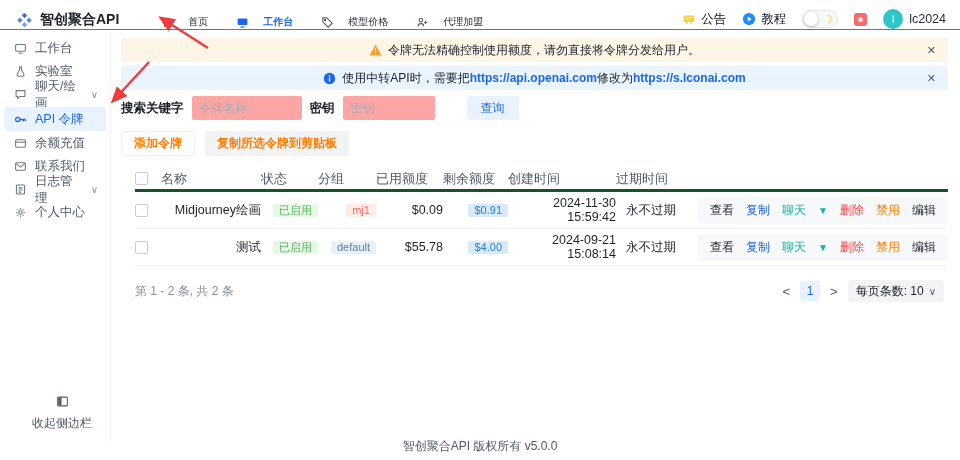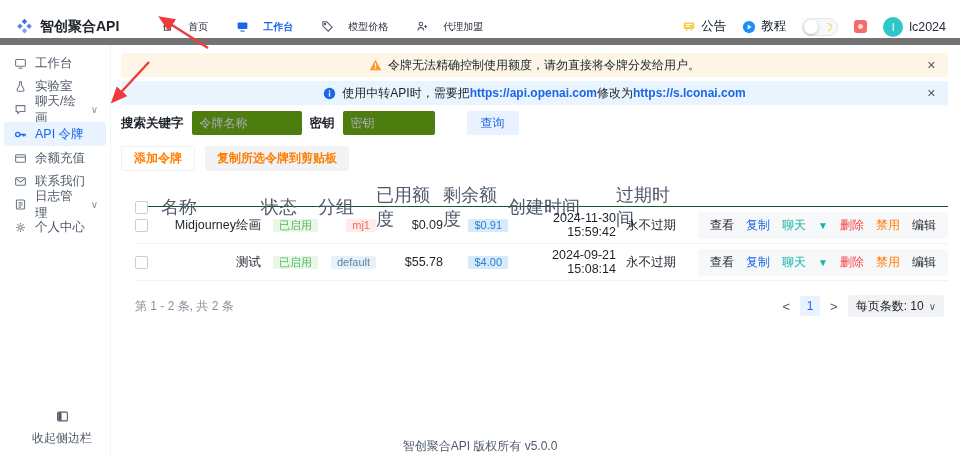--- a/index.html
+++ b/index.html
@@ -4,22 +4,22 @@
 <style>
   * { margin:0; padding:0; box-sizing:border-box; }
   html,body { width:960px; height:460px; }
   body {
     font-family:"Liberation Sans","DejaVu Sans",sans-serif;
     background:#fff; color:#1d2129; overflow:hidden; position:relative;
     font-size:13px;
   }
   svg { display:block; }
   
-  .topbar { height:30px; display:flex; align-items:center; padding:0 14px 0 16px;
-            border-bottom:7px solid #737373; background:#fff;margin-top:15px; }
+  .topbar { height:30px; display:flex; align-items:flex-end; padding:0 14px 0 16px;
+            border-bottom:1px solid #737373; background:#fff; }
   .logo { display:flex; align-items:center; gap:7px; font-weight:bold; font-size:14px; color:#1d2129; }
   .topnav { display:flex; align-items:center; gap:28px; margin-left:42px; }
   .topnav-item { display:flex; align-items:center; gap:14px; color:#272e3b; cursor:pointer; font-size:10px; }
   .topnav-item .nicon { color:#4e5969; }
   .topnav-item.active { color:#1c66e8; font-weight:bold; }
   .topnav-item.active .nicon { color:#1c66e8; }
   .top-right { margin-left:auto; display:flex; align-items:center; gap:16px; }
   .top-util { display:flex; align-items:center; gap:5px; font-size:12.5px; color:#0f172a; cursor:pointer; }
   .toggle { width:36px; height:18px; border-radius:9px; background:#f7f8fa; border:1px solid #e5e6eb;
             position:relative; cursor:pointer; }
@@ -51,38 +51,38 @@
             font-size:12px; color:#1d2129; position:relative; margin-bottom:4px; }
   .banner.warn { background:#fdf6e6; }
   .banner.info { background:#e9f4fe; }
   .banner .bicon { margin-right:6px; }
   .banner .close { position:absolute; right:12px; top:0; bottom:0; display:flex; align-items:center;
                    color:#4e5969; font-size:11px; cursor:pointer; }
   .blink { color:#1c66e8; font-weight:bold; }
   
   .filters { display:flex; align-items:center; gap:8px; margin-top:6px; }
   .flabel { font-weight:bold; font-size:12.5px; color:#1d2129; }
-  .finput { height:24px; background:#4d7c0f; border:none; border-radius:2px; padding:0 8px;
+  .finput { height:24px; background:#fca5a5; border:none; border-radius:2px; padding:0 8px;
             font-size:12px; color:#1d2129; font-family:inherit; outline:none; }
   .finput::placeholder { color:#a9aeb8; }
   .finput.kw { width:110px; }
   .finput.sk { width:92px; margin-right:24px; }
   .btn-query { height:24px; padding:0 14px; background:#e8f3ff; color:#1c66e8; border:none;
                border-radius:2px; font-size:12px; cursor:pointer; font-family:inherit; }
   
   .toolbar { display:flex; align-items:center; gap:10px; margin-top:11px; }
   .btn-add { height:25px; padding:0 12px; background:#fff; border:1px solid #eef0f3; border-radius:2px;
              color:#ff7d00; font-size:12px; font-weight:bold; cursor:pointer; font-family:inherit; }
   .btn-copy { height:25px; padding:0 12px; background:#f2f3f5; border:none; border-radius:2px;
               color:#ff7d00; font-size:12px; font-weight:bold; cursor:pointer; font-family:inherit; }
   
   .table { margin-top:12px; padding-left:14px; }
   .trow { display:grid; grid-template-columns:26px 100px 57px 58px 67px 65px 108px 60px 1fr;
           align-items:center; }
-  .thead { height:24px; color:#4e5969; font-size:18px; border-bottom:1px solid #14532d; }
+  .thead { height:24px; color:#4e5969; font-size:13px; border-bottom:3px solid #14532d; }
   .tdata { height:37px; font-size:12.5px; border-bottom:1px solid #f2f3f5;text-align:right; }
   .cb { width:13px; height:13px; border:1px solid #c9cdd4; border-radius:2px; background:#fff;
         cursor:pointer; display:inline-block; }
   .tag { display:inline-block; padding:0 6px; border-radius:2px; font-size:11px; line-height:1.2; }
   .tag-green { background:#e8f7e8; color:#55b95c; }
   .tag-pink  { background:#ffece8; color:#f76560; }
   .tag-blue  { background:#e6f1fa; color:#5e82a6; }
   .tag-quota { background:#d6eafc; color:#2a7fd0; }
   .actions { display:inline-flex; align-items:center; gap:12px; background:#f7f8fa; border-radius:4px;
              padding:5px 12px; font-size:12px; }

